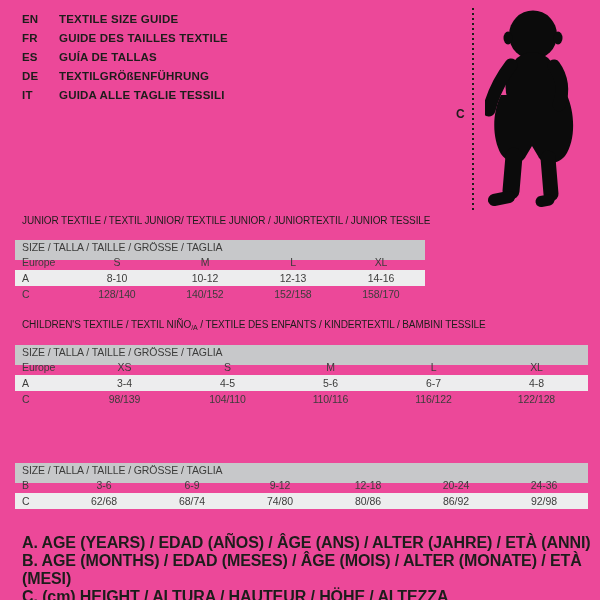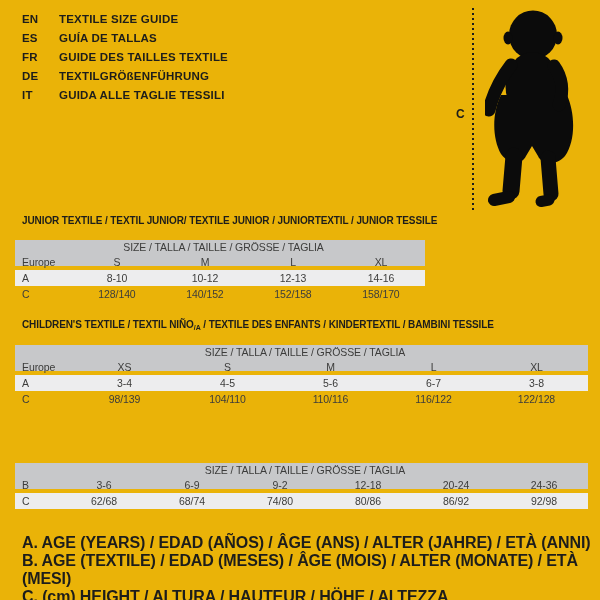--- a/index.html
+++ b/index.html
@@ -1,63 +1,63 @@
 <!DOCTYPE html>
 <html><head>
 <meta charset="utf-8">
 <style>
   html,body{margin:0;padding:0;background:#fff;}
   #page{
-    position:relative;width:600px;height:600px;background:#eab308;
+    position:relative;width:600px;height:600px;background:#ec4899;
     font-family:"Liberation Sans",sans-serif;color:#1d1d1b;overflow:hidden;
   }
   
   .lang{position:absolute;left:22px;top:10px;}
   .lang-row{display:flex;line-height:19px;font-weight:bold;font-size:11.5px;letter-spacing:.2px;}
   .lang-code{width:37px;}
   
   .dotline{
     position:absolute;left:472px;top:8px;width:2px;height:202px;
     background:repeating-linear-gradient(to bottom,#1d1d1b 0 2px,transparent 2px 5px);
   }
   .hlabel{position:absolute;left:456px;top:107px;font-weight:bold;font-size:12px;}
   .baby{position:absolute;left:485px;top:10px;}
   
-  .sec-title{position:absolute;font-weight:bold;font-size:10px;letter-spacing:-.1px;white-space:nowrap;}
+  .sec-title{position:absolute;font-weight:normal;font-size:10px;letter-spacing:-.1px;white-space:nowrap;}
   .sec-title .subscript{font-size:7px;vertical-align:-2px;}
   .sec-title .tline{line-height:18px;}
   .size-bar{
-    position:absolute;height:26px;line-height:14px;background:#c7c8ca;
+    position:absolute;height:20px;line-height:14px;background:#c7c8ca;
     font-size:10.5px;color:#3c3c3b;padding-left:7px;box-sizing:border-box;
-    letter-spacing:-.1px;white-space:nowrap;overflow:hidden;text-align:center;
+    letter-spacing:-.1px;white-space:nowrap;overflow:hidden;
   }
   table.tbl{position:absolute;border-collapse:collapse;table-layout:fixed;font-size:10.5px;color:#3c3c3b;letter-spacing:-.1px;}
   table.tbl td{height:16px;padding:0;text-align:center;vertical-align:middle;}
   table.tbl td.lbl{text-align:left;padding-left:7px;}
   table.tbl tr.shaded{background:#ededee;}
   
   .footnotes{position:absolute;left:22px;top:534px;font-weight:bold;font-size:16px;line-height:18px;letter-spacing:-.1px;}
 </style>
 </head>
 <body>
 
 <div id="page">
 
   <div class="lang">
     <div class="lang-row">
       <span class="lang-code">EN</span>
       <span class="lang-label">TEXTILE SIZE GUIDE</span>
     </div>
     <div class="lang-row">
+      <span class="lang-code">FR</span>
+      <span class="lang-label">GUIDE DES TAILLES TEXTILE</span>
+    </div>
+    <div class="lang-row">
       <span class="lang-code">ES</span>
       <span class="lang-label">GUÍA DE TALLAS</span>
-    </div>
-    <div class="lang-row">
-      <span class="lang-code">FR</span>
-      <span class="lang-label">GUIDE DES TAILLES TEXTILE</span>
     </div>
     <div class="lang-row">
       <span class="lang-code">DE</span>
       <span class="lang-label">TEXTILGRÖßENFÜHRUNG</span>
     </div>
     <div class="lang-row">
       <span class="lang-code">IT</span>
       <span class="lang-label">GUIDA ALLE TAGLIE TESSILI</span>
     </div>
   </div>
@@ -138,21 +138,21 @@
         <td>M</td>
         <td>L</td>
         <td>XL</td>
       </tr>
       <tr class="shaded">
         <td class="lbl">A</td>
         <td>3-4</td>
         <td>4-5</td>
         <td>5-6</td>
         <td>6-7</td>
-        <td>3-8</td>
+        <td>4-8</td>
       </tr>
       <tr>
         <td class="lbl">C</td>
         <td>98/139</td>
         <td>104/110</td>
         <td>110/116</td>
         <td>116/122</td>
         <td>122/128</td>
       </tr>
     </tbody>
@@ -167,36 +167,36 @@
         <col>
         <col>
         <col>
         <col>
       </colgroup>
     <tbody>
       <tr>
         <td class="lbl">B</td>
         <td>3-6</td>
         <td>6-9</td>
-        <td>9-2</td>
+        <td>9-12</td>
         <td>12-18</td>
         <td>20-24</td>
         <td>24-36</td>
       </tr>
       <tr class="shaded">
         <td class="lbl">C</td>
         <td>62/68</td>
         <td>68/74</td>
         <td>74/80</td>
         <td>80/86</td>
         <td>86/92</td>
         <td>92/98</td>
       </tr>
     </tbody>
   </table>
 
   <div class="footnotes">
     <div>A. AGE (YEARS) / EDAD (AÑOS) / ÂGE (ANS) / ALTER (JAHRE) / ETÀ (ANNI)</div>
-    <div>B. AGE (TEXTILE) / EDAD (MESES) / ÂGE (MOIS) / ALTER (MONATE) / ETÀ (MESI)</div>
+    <div>B. AGE (MONTHS) / EDAD (MESES) / ÂGE (MOIS) / ALTER (MONATE) / ETÀ (MESI)</div>
     <div>C. (cm) HEIGHT / ALTURA / HAUTEUR / HÖHE / ALTEZZA</div>
   </div>
 
 </div>
 
 </body></html>

